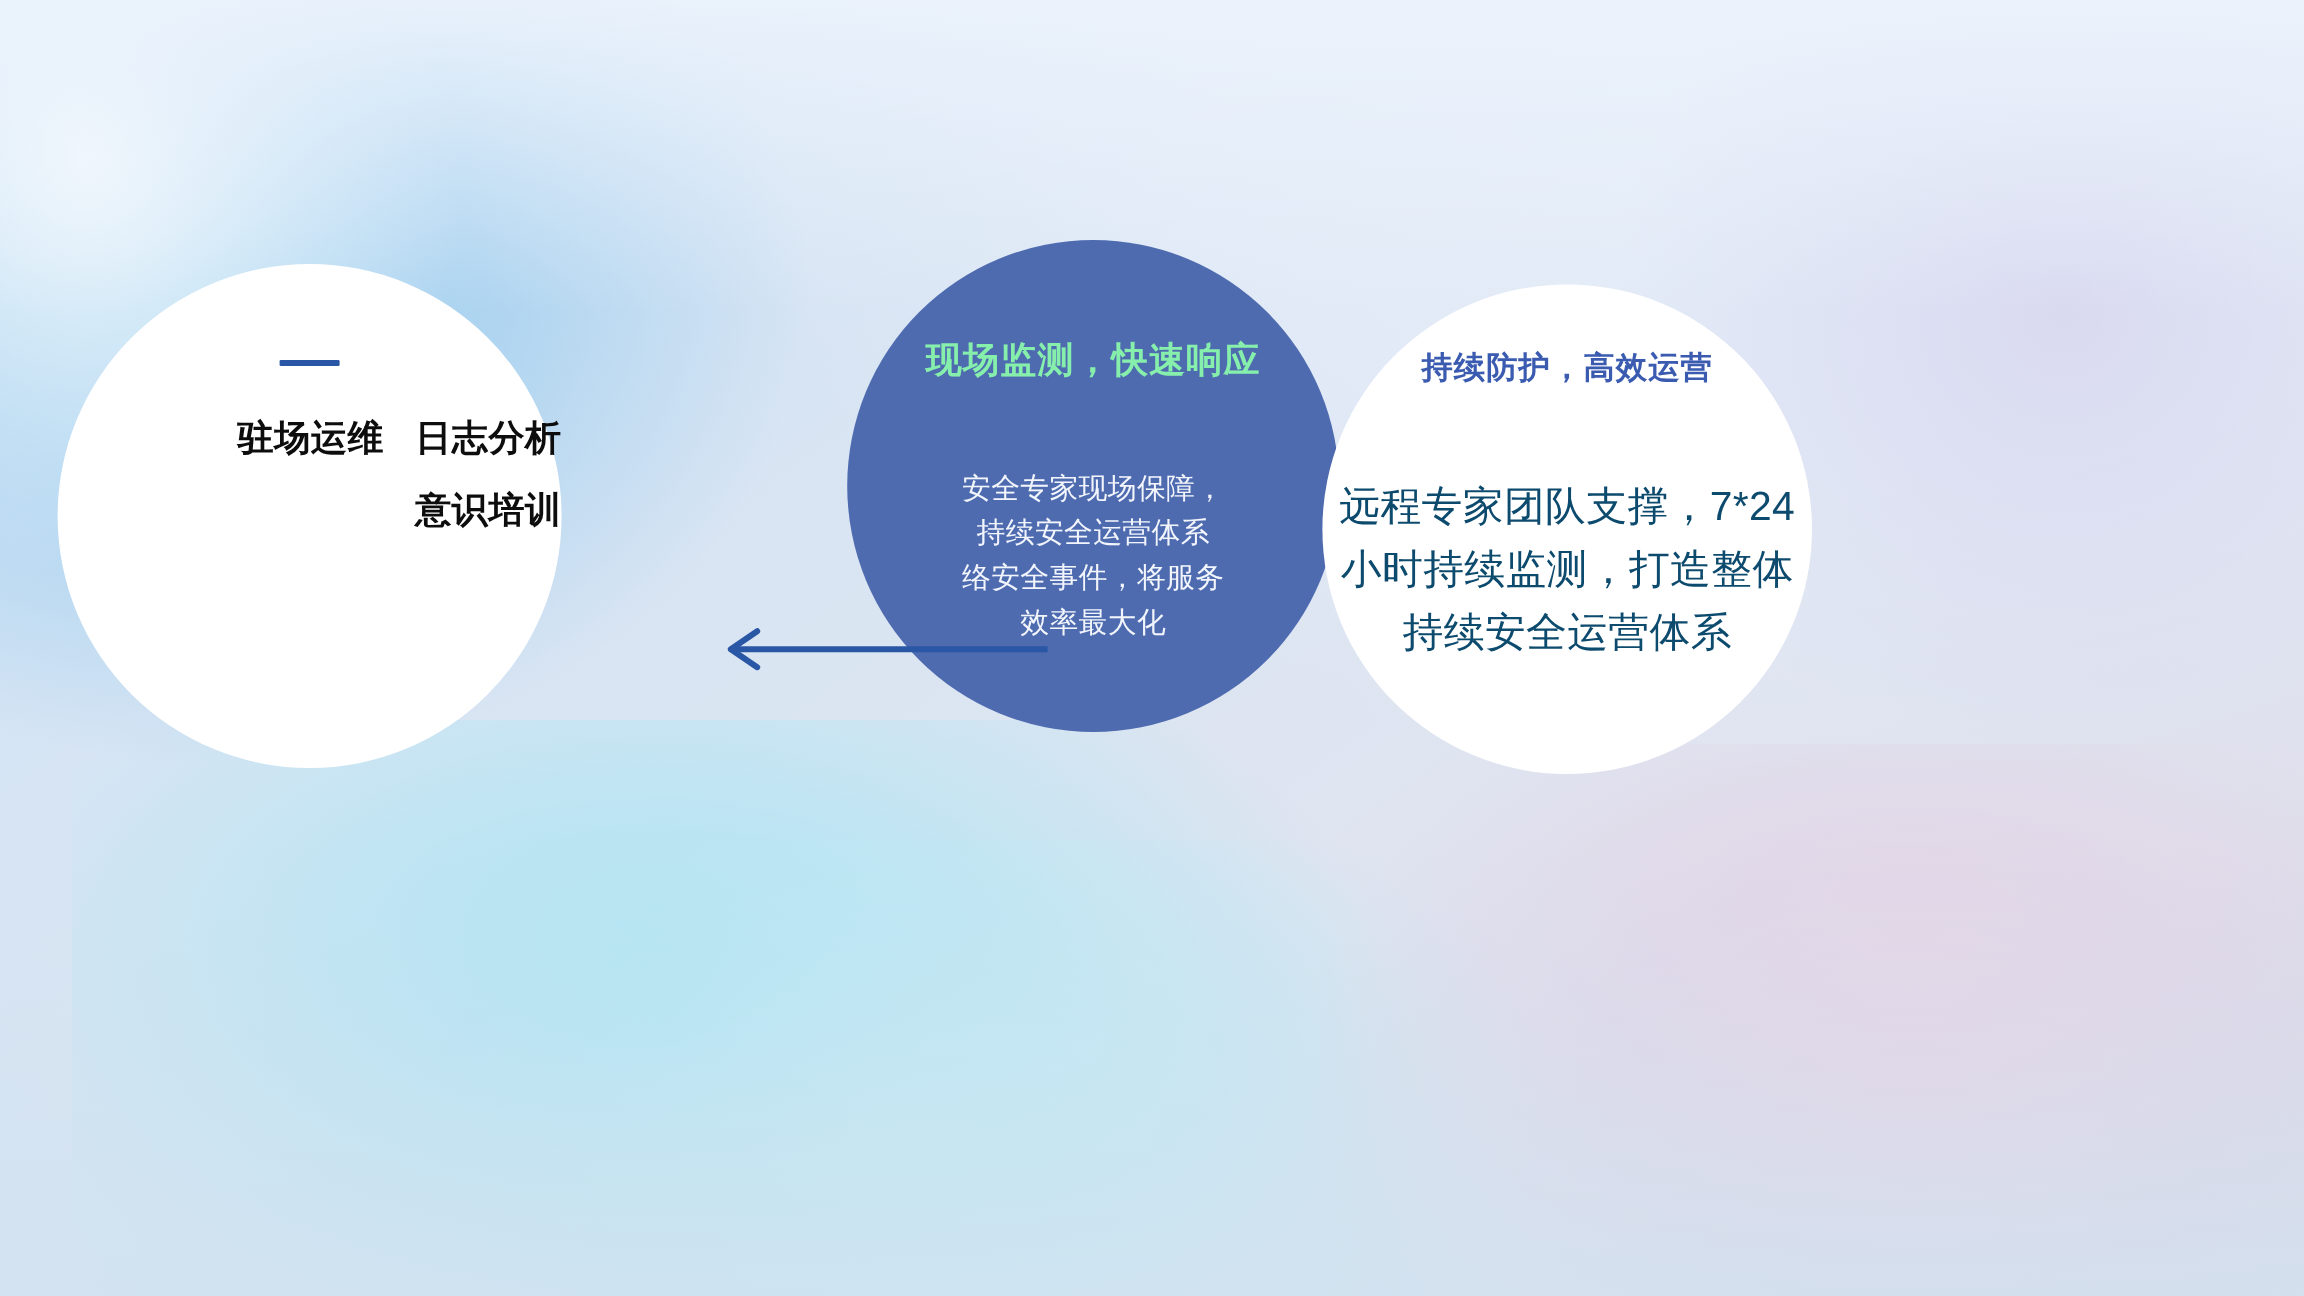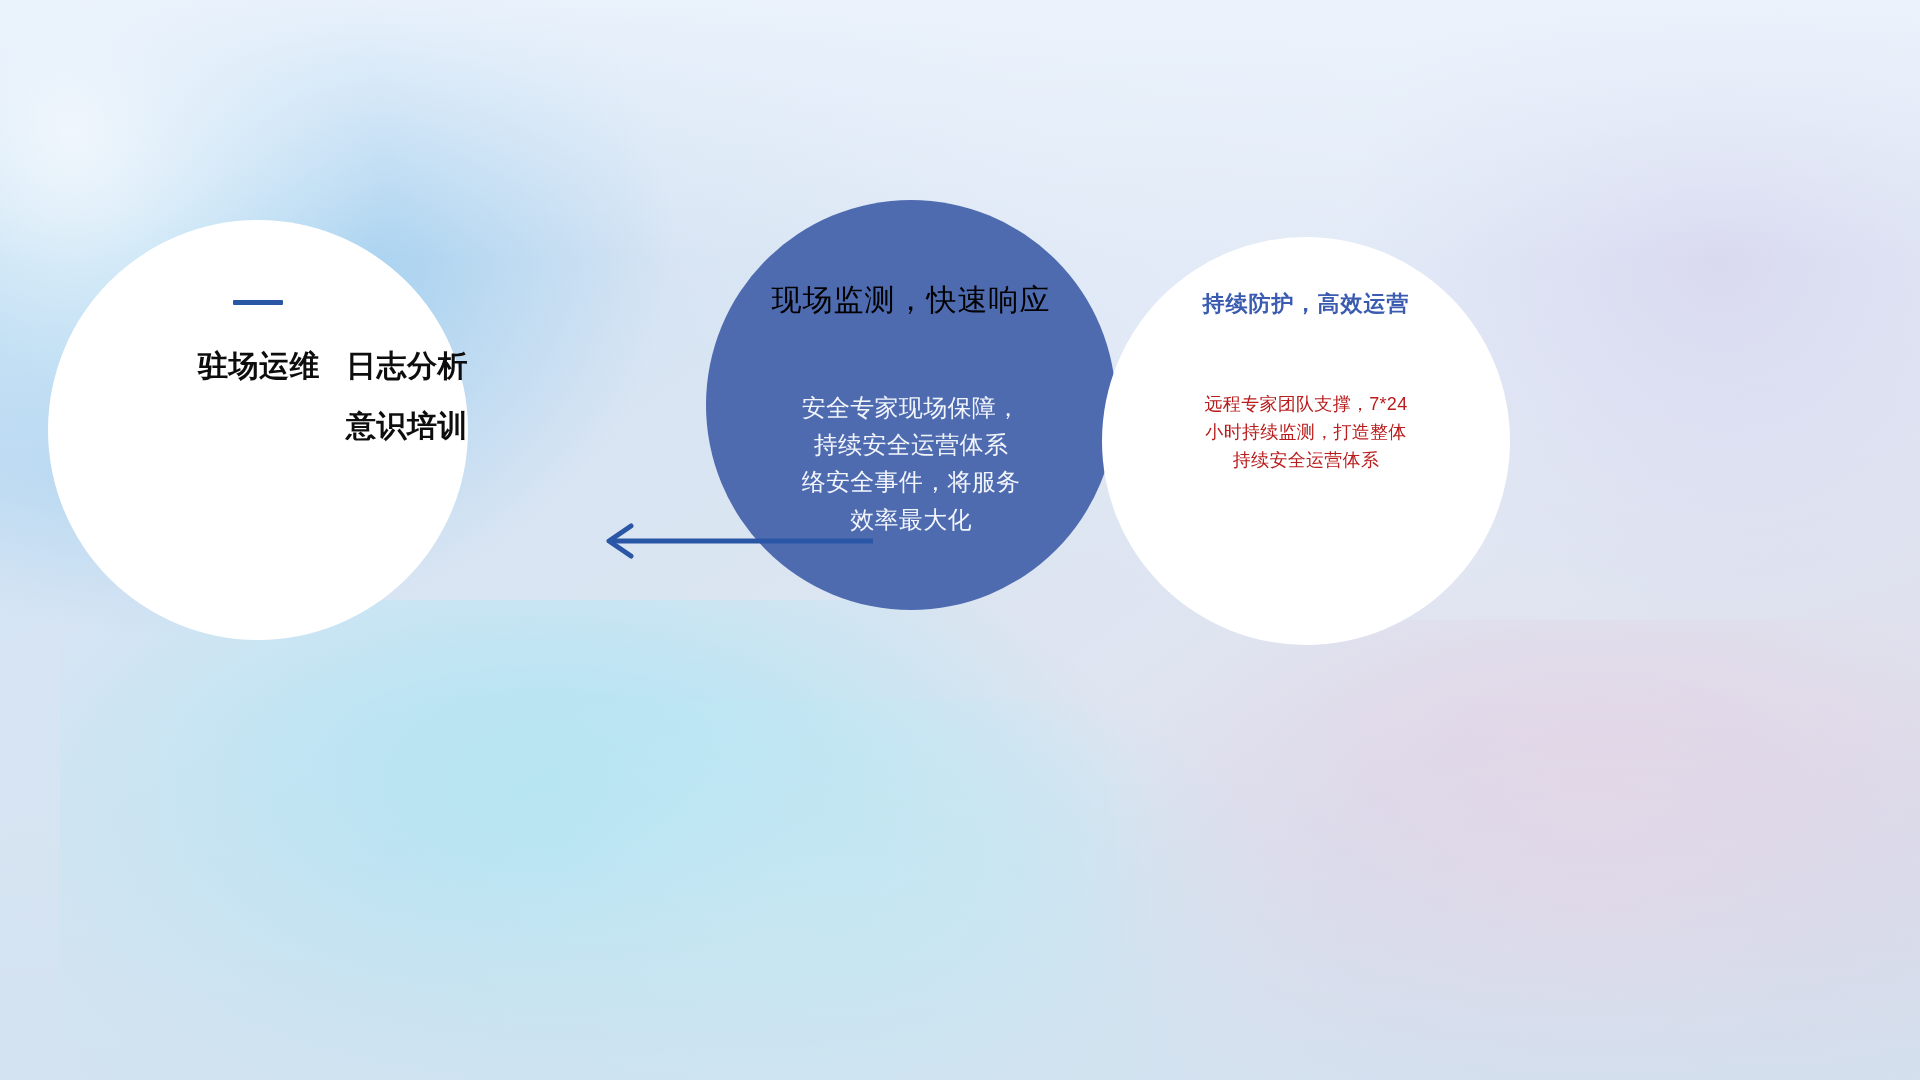--- a/index.html
+++ b/index.html
@@ -84,39 +84,39 @@
   
   #circle-right{
     left:1102px;top:237px;width:408px;height:408px;
     background:#ffffff;
     z-index:3;
   }
   #right-inner{
     position:absolute;left:14px;right:14px;top:52px;text-align:center;
   }
   #right-title{
-    font-size:22px;font-weight:700;color:#3a5bb0;letter-spacing:1px;
+    font-size:26px;font-weight:700;color:#3a5bb0;letter-spacing:1px;
     white-space:nowrap;
   }
   #right-body{
-    margin-top:72px;font-size:18px;line-height:1.55;color:#b91c1c;
+    margin-top:72px;font-size:34px;line-height:1.55;color:#0c4a6e;
     letter-spacing:.3px;
   }
 
   
   #circle-mid{
     left:706px;top:200px;width:410px;height:410px;
     background:#4e6bb0;
     z-index:2;
   }
   #mid-inner{
     position:absolute;left:-6px;right:-6px;top:80px;text-align:center;
   }
   #mid-title{
-    font-size:30px;font-weight:400;color:#000000;letter-spacing:1px;
+    font-size:30px;font-weight:700;color:#86efac;letter-spacing:1px;
     white-space:nowrap;
   }
   #mid-body{
     margin-top:68px;font-size:24px;line-height:1.55;color:#f2f5fb;
     letter-spacing:.3px;
   }
 
   
   #arrow{
     position:absolute;left:595px;top:520px;width:280px;height:42px;z-index:4;

